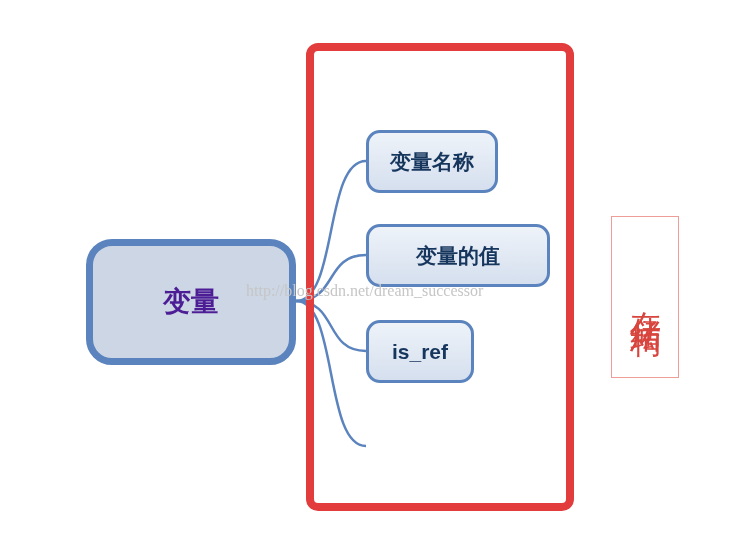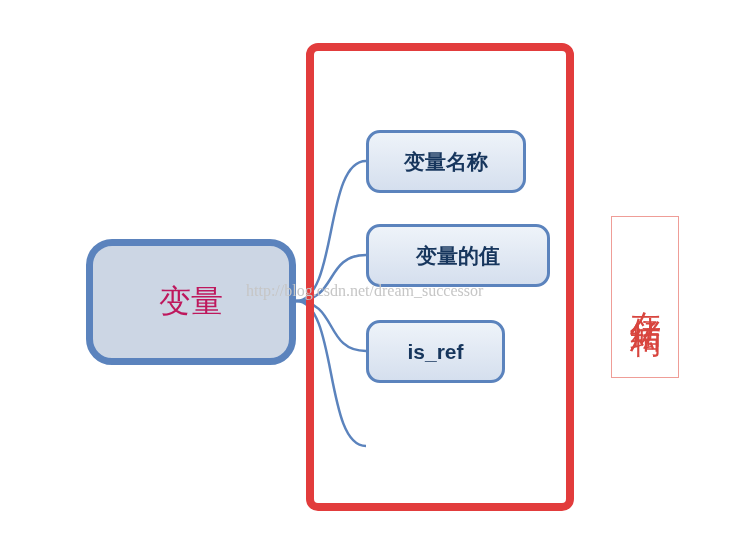--- a/index.html
+++ b/index.html
@@ -37,44 +37,44 @@
     width: 210px; height: 126px;
     background: #ccd6e4;
     border: 7px solid #5b83bd;
     border-radius: 26px;
     display: flex;
     align-items: center;
     justify-content: center;
     z-index: 3;
   }
   .root-node .label {
-    font-size: 32px;
-    font-weight: normal;
-    color: #be185d;
+    font-size: 28px;
+    font-weight: bold;
+    color: #4c1d95;
   }
 
   .child-node {
     position: absolute;
     height: 63px;
     background: linear-gradient(#eef3f9, #d5dfee);
     border: 3px solid #5b83bd;
     border-radius: 14px;
     display: flex;
     align-items: center;
     justify-content: center;
     z-index: 3;
   }
   .child-node .label {
     font-size: 21px;
     font-weight: bold;
     color: #17365d;
   }
-  .child-0 { left: 366px; top: 130px; width: 160px; }
+  .child-0 { left: 366px; top: 130px; width: 132px; }
   .child-1 { left: 366px; top: 224px; width: 184px; }
-  .child-2 { left: 366px; top: 320px; width: 139px; justify-content: center; }
+  .child-2 { left: 366px; top: 320px; width: 108px; justify-content: center; }
   .child-3 { left: 366px; top: 415px; width: 160px; }
 
   .side-label-box {
     position: absolute;
     left: 611px; top: 216px;
     width: 68px; height: 162px;
     border: 1px solid #ef9d97;
     display: flex;
     align-items: center;
     justify-content: center;

